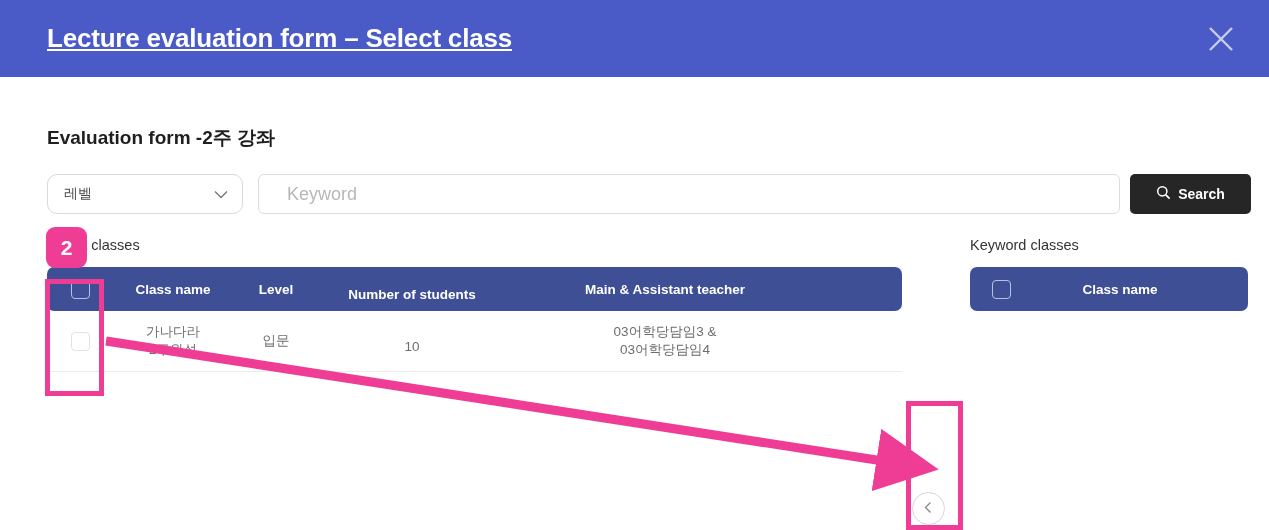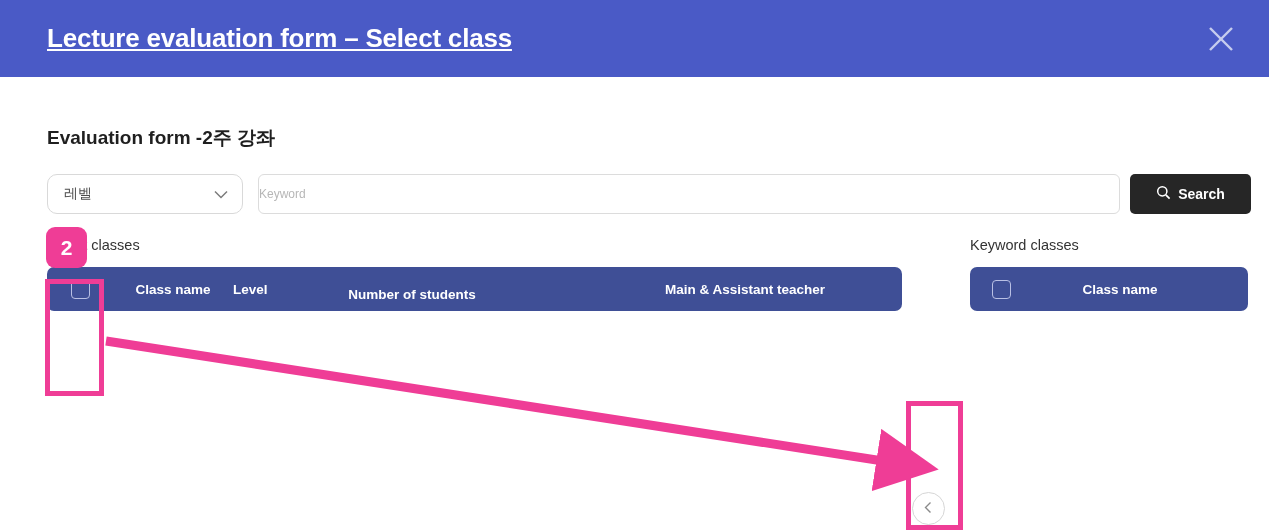--- a/index.html
+++ b/index.html
@@ -101,23 +101,23 @@
   #keyword-input {
     position: absolute;
     left: 211px; top: 0;
     width: 862px;
     height: 40px;
     border: 1px solid #dcdcdc;
     border-radius: 6px;
     box-sizing: border-box;
     background: #ffffff;
     font-family: "Liberation Sans", sans-serif;
-    font-size: 12px;
+    font-size: 18px;
     color: #333;
-    padding: 0 0;
+    padding: 0 28px;
     outline: none;
   }
   #keyword-input::placeholder { color: #b7b7b7; }
   #search-btn {
     position: absolute;
     left: 1083px; top: 0;
     width: 121px;
     height: 40px;
     background: #262626;
     border: none;
@@ -164,23 +164,23 @@
     border-radius: 4px;
     box-sizing: border-box;
     cursor: pointer;
     flex: none;
   }
   .chk-on-blue { border: 1.6px solid #b9c0e4; background: transparent; }
   .chk-on-white { border: 1.6px solid #e2e2e2; background: #ffffff; }
 
   .col-chk    { width: 66px; display: flex; justify-content: center; flex: none; }
   .col-name   { width: 120px; text-align: center; flex: none; }
-  .col-level  { width: 86px;  flex: none; }
+  .col-level  { width: 86px;  text-align: center; flex: none; }
   .col-num    { width: 186px; text-align: center; flex: none; margin-top: 10px; }
-  .col-teach  { width: 320px; text-align: right; flex: none; }
+  .col-teach  { width: 320px; text-align: center; flex: none; }
 
   #left-table-row {
     width: 855px;
     height: 61px;
     display: flex;
     align-items: center;
     border-bottom: 1px solid #ececec;
     box-sizing: border-box;
     font-size: 13.5px;
     color: #6d6d6d;
@@ -325,20 +325,35 @@
     <div id="left-table-header">
       <div class="col-chk">
         <div class="chk chk-on-blue"></div>
       </div>
       <div class="col-name">Class name</div>
       <div class="col-level">Level</div>
       <div class="col-num">Number of students</div>
       <div class="col-teach">Main &amp; Assistant teacher</div>
     </div>
 
+    <div id="left-table-row">
+      <div class="col-chk">
+        <div class="chk chk-on-white"></div>
+      </div>
+      <div class="col-name">
+        <div class="cell-line">가나다라</div>
+        <div class="cell-line">2주완성</div>
+      </div>
+      <div class="col-level">입문</div>
+      <div class="col-num">10</div>
+      <div class="col-teach">
+        <div class="cell-line">03어학당담임3 &amp;</div>
+        <div class="cell-line">03어학당담임4</div>
+      </div>
+    </div>
   </div>
 
   <div id="transfer-controls">
     <div class="round-btn">
       <span>
         <svg width="11" height="13" viewBox="0 0 11 13">
           <polyline points="7.5,1.5 2.5,6.5 7.5,11.5" fill="none" stroke="#8a8a8a" stroke-width="1.4"></polyline>
         </svg>
       </span>
     </div>

